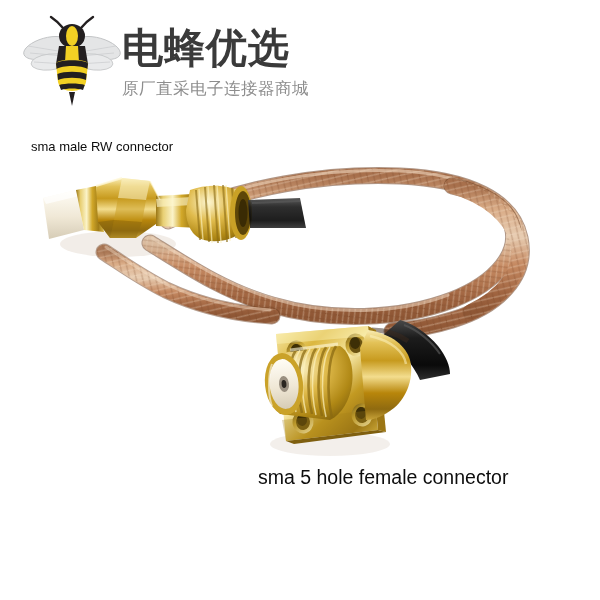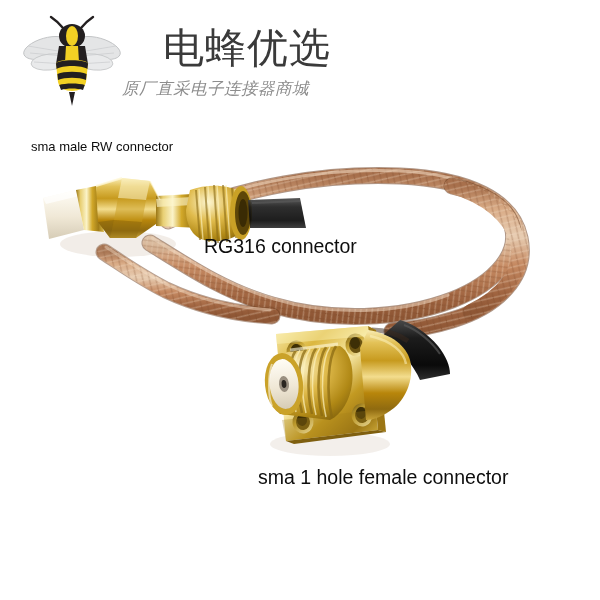--- a/index.html
+++ b/index.html
@@ -37,36 +37,34 @@
   .brand-text {
     position: absolute;
     left: 104px;
     top: 14px;
     width: 212px;
     height: 90px;
   }
   .brand-main {
     font-family: "DejaVu Sans", sans-serif;
     font-size: 41px;
-    font-weight: 400;
+    font-weight: 700;
     line-height: 52px;
     color: #3a3a3a;
     letter-spacing: 1px;
     white-space: nowrap;
-    margin-left: 41px;
   }
   .brand-sub {
     font-family: "DejaVu Sans", sans-serif;
     font-size: 16.5px;
     line-height: 22px;
     color: #8d8d8d;
     letter-spacing: 0.5px;
     white-space: nowrap;
     margin-top: 4px;
-    font-style: italic;
   }
 
   
   .callout {
     position: absolute;
     font-family: "Liberation Sans", sans-serif;
     color: #0d0d0d;
     white-space: nowrap;
     font-weight: 400;
   }
@@ -418,17 +416,16 @@
     </div>
 
     <div class="brand-text">
       <div class="brand-main">电蜂优选</div>
       <div class="brand-sub">原厂直采电子连接器商城</div>
     </div>
   </div>
 
   <div class="callout" id="label-male">sma male RW connector</div>
 
-  <div class="callout" id="label-cable">RG316 connector</div>
-
-  <div class="callout" id="label-female">sma 1 hole female connector</div>
+
+  <div class="callout" id="label-female">sma 5 hole female connector</div>
 
 </div>
 
 </body></html>

